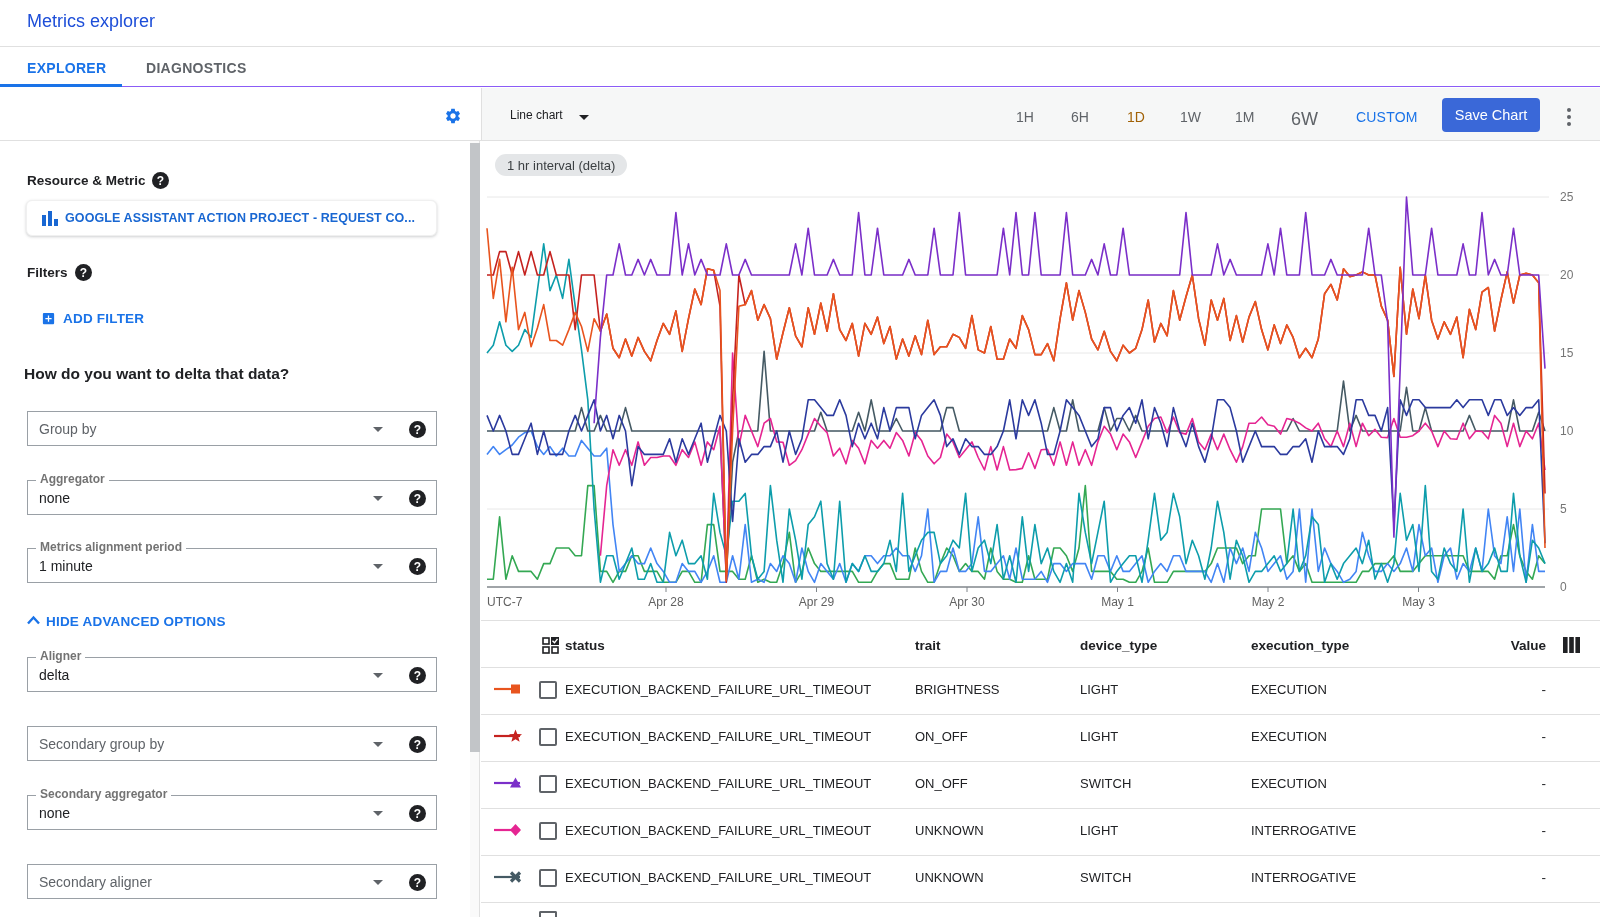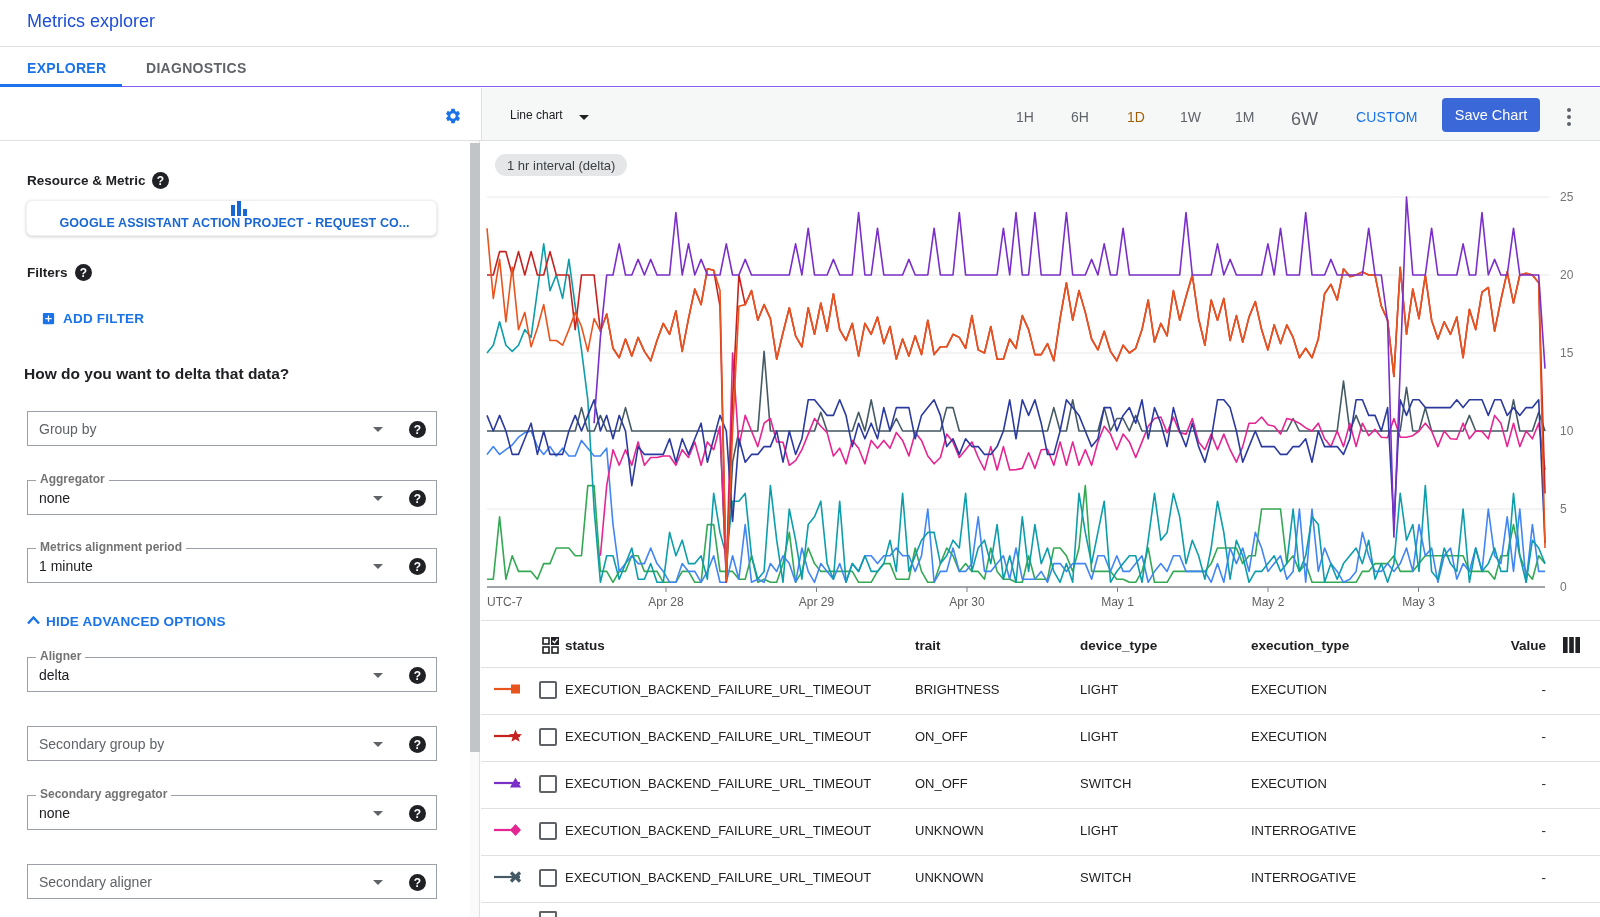--- a/index.html
+++ b/index.html
@@ -56,21 +56,21 @@
   <div class="abs" style="left:1567px;top:20px;width:4px;">
     <div style="width:4px;height:4px;border-radius:50%;background:#5f6368;margin-bottom:3px;"></div>
     <div style="width:4px;height:4px;border-radius:50%;background:#5f6368;margin-bottom:3px;"></div>
     <div style="width:4px;height:4px;border-radius:50%;background:#5f6368;"></div>
   </div>
 </div>
 
 <div class="abs seclabel" style="left:27px;top:173px;">Resource &amp; Metric</div>
 <div class="help abs" style="left:152px;top:172px;">?</div>
 
-<div class="abs" style="left:26px;top:200px;width:411px;height:36px;background:#fff;border:1px solid #f0f0f0;border-radius:6px;box-shadow:0 1px 3px rgba(60,64,67,.25);display:flex;align-items:center;flex-direction:column;">
+<div class="abs" style="left:26px;top:200px;width:411px;height:36px;background:#fff;border:1px solid #f0f0f0;border-radius:6px;box-shadow:0 1px 3px rgba(60,64,67,.25);display:flex;align-items:center;">
   <svg style="margin-left:15px;" width="17" height="15" viewBox="0 0 17 15">
     <rect x="0" y="4" width="4" height="11" fill="#1967d2"></rect>
     <rect x="6" y="0" width="4" height="15" fill="#1967d2"></rect>
     <rect x="12" y="8" width="4" height="7" fill="#1967d2"></rect>
   </svg>
   <span style="margin-left:6px;font-size:12.5px;font-weight:700;color:#1967d2;letter-spacing:.1px;white-space:nowrap;overflow:hidden;">GOOGLE ASSISTANT ACTION PROJECT - REQUEST CO...</span>
 </div>
 
 <div class="abs seclabel" style="left:27px;top:265px;">Filters</div>
 <div class="help abs" style="left:75px;top:264px;">?</div>

